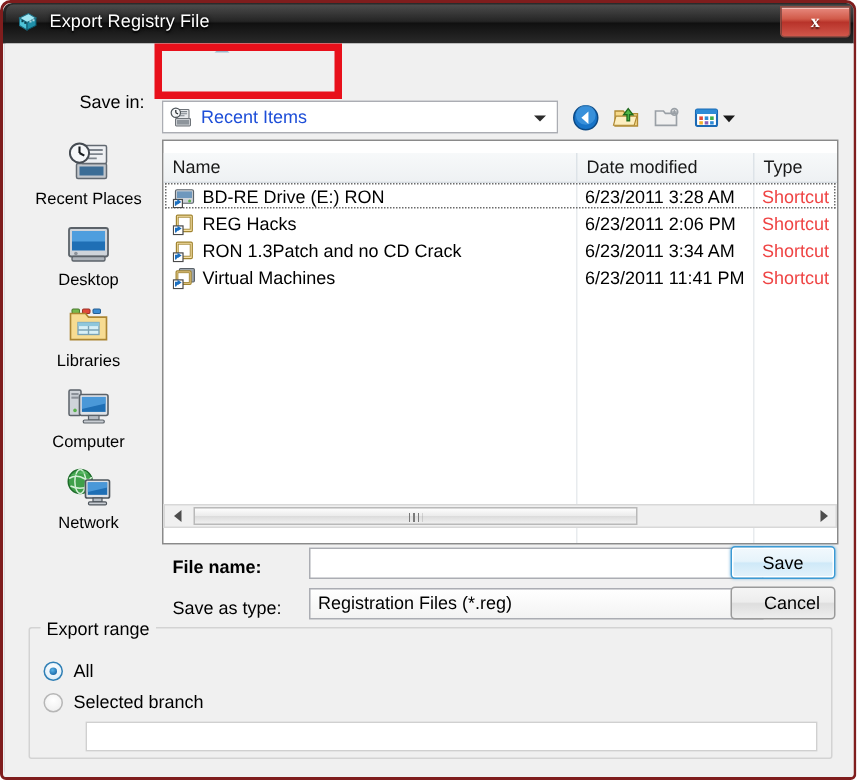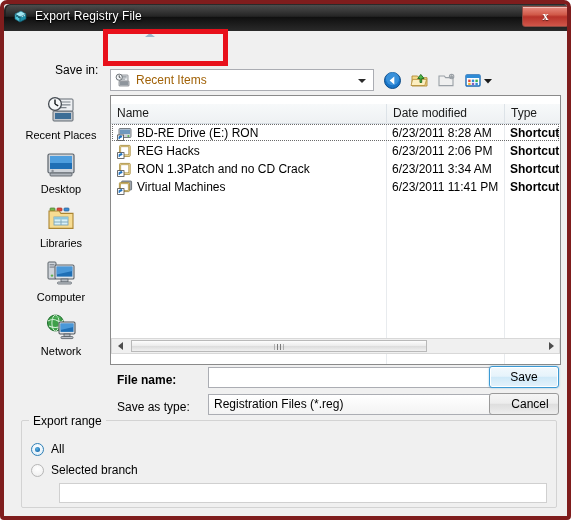--- a/index.html
+++ b/index.html
@@ -20,21 +20,21 @@
     background: #ffffff;
   }
 
   
   .window {
     position: absolute;
     left: 0; top: 0;
     width: 571px;
     height: 520px;
     box-sizing: border-box;
-    border: 4px solid #7f1d1d;
+    border: 2px solid #7f1d1d;
     border-radius: 7px 7px 4px 4px;
     background: #f0f0f0;
     overflow: hidden;
   }
   .window-inner-glow {
     position: absolute;
     left: 1px; top: 1px; right: 1px; bottom: 1px;
     border-radius: 6px 6px 3px 3px;
     border: 1px solid #9aa3ad;
     pointer-events: none;
@@ -126,21 +126,21 @@
   }
   .savein-icon {
     position: absolute;
     left: 4px; top: 3px;
     width: 16px; height: 16px;
   }
   .savein-value {
     position: absolute;
     left: 25px; top: 3px;
     font-size: 12px;
-    color: #a16207;
+    color: #1d4ed8;
     white-space: nowrap;
   }
   .combo-arrow {
     position: absolute;
     right: 7px; top: 9px;
     width: 0; height: 0;
     border-left: 4px solid transparent;
     border-right: 4px solid transparent;
     border-top: 4px solid #2b2b2b;
   }
@@ -270,23 +270,22 @@
     font-size: 12px;
     color: #000000;
     white-space: nowrap;
   }
   .cell-type {
     position: absolute;
     left: 399px; top: 0;
     height: 18px;
     line-height: 18px;
     font-size: 12px;
-    color: #000000;
-    white-space: nowrap;
-    font-weight: bold;
+    color: #ef4444;
+    white-space: nowrap;
   }
   .shortcut-icon { width: 16px; height: 16px; display: block; }
 
   .vdiv {
     position: absolute;
     top: 27px;
     width: 1px;
     background: #e8ebee;
   }
 
@@ -651,21 +650,21 @@
             <span class="cell-name">
               <svg class="shortcut-icon" viewBox="0 0 16 16">
                 <rect x="2" y="3.5" width="12" height="9" rx="1" fill="#cfd4da" stroke="#5b6269" stroke-width="0.8"></rect>
                 <rect x="3" y="4.6" width="10" height="4.4" fill="#6f98bd"></rect>
                 <circle cx="11.4" cy="11" r="1" fill="#5bb24d"></circle>
                 <rect x="0.6" y="10" width="6" height="5.4" fill="#ffffff" stroke="#4a4a4a" stroke-width="0.8"></rect>
                 <path d="M2 14.2 L2 11.6 L4.8 11.6 M3.6 10.6 L5.1 11.6 L3.6 12.6 Z" fill="#1c6fbf" stroke="#1c6fbf" stroke-width="0.9"></path>
               </svg>
               <span>BD-RE Drive (E:) RON</span>
             </span>
-            <span class="cell-date">6/23/2011 8:28 AM</span>
+            <span class="cell-date">6/23/2011 3:28 AM</span>
             <span class="cell-type">Shortcut</span>
           </div>
 
           <div class="row">
             <span class="cell-name">
               <svg class="shortcut-icon" viewBox="0 0 16 16">
                 <rect x="2.6" y="2.4" width="10.6" height="11" rx="0.8" fill="#f7e2a8" stroke="#a08430" stroke-width="0.8"></rect>
                 <rect x="3.8" y="3.8" width="8" height="8" fill="#ffffff" stroke="#a08430" stroke-width="0.6"></rect>
                 <rect x="0.6" y="9.6" width="6.4" height="5.8" fill="#ffffff" stroke="#4a4a4a" stroke-width="0.8"></rect>
                 <path d="M2.1 14 L2.1 11.3 L5 11.3 M3.8 10.3 L5.3 11.3 L3.8 12.3 Z" fill="#1c6fbf" stroke="#1c6fbf" stroke-width="0.9"></path>

